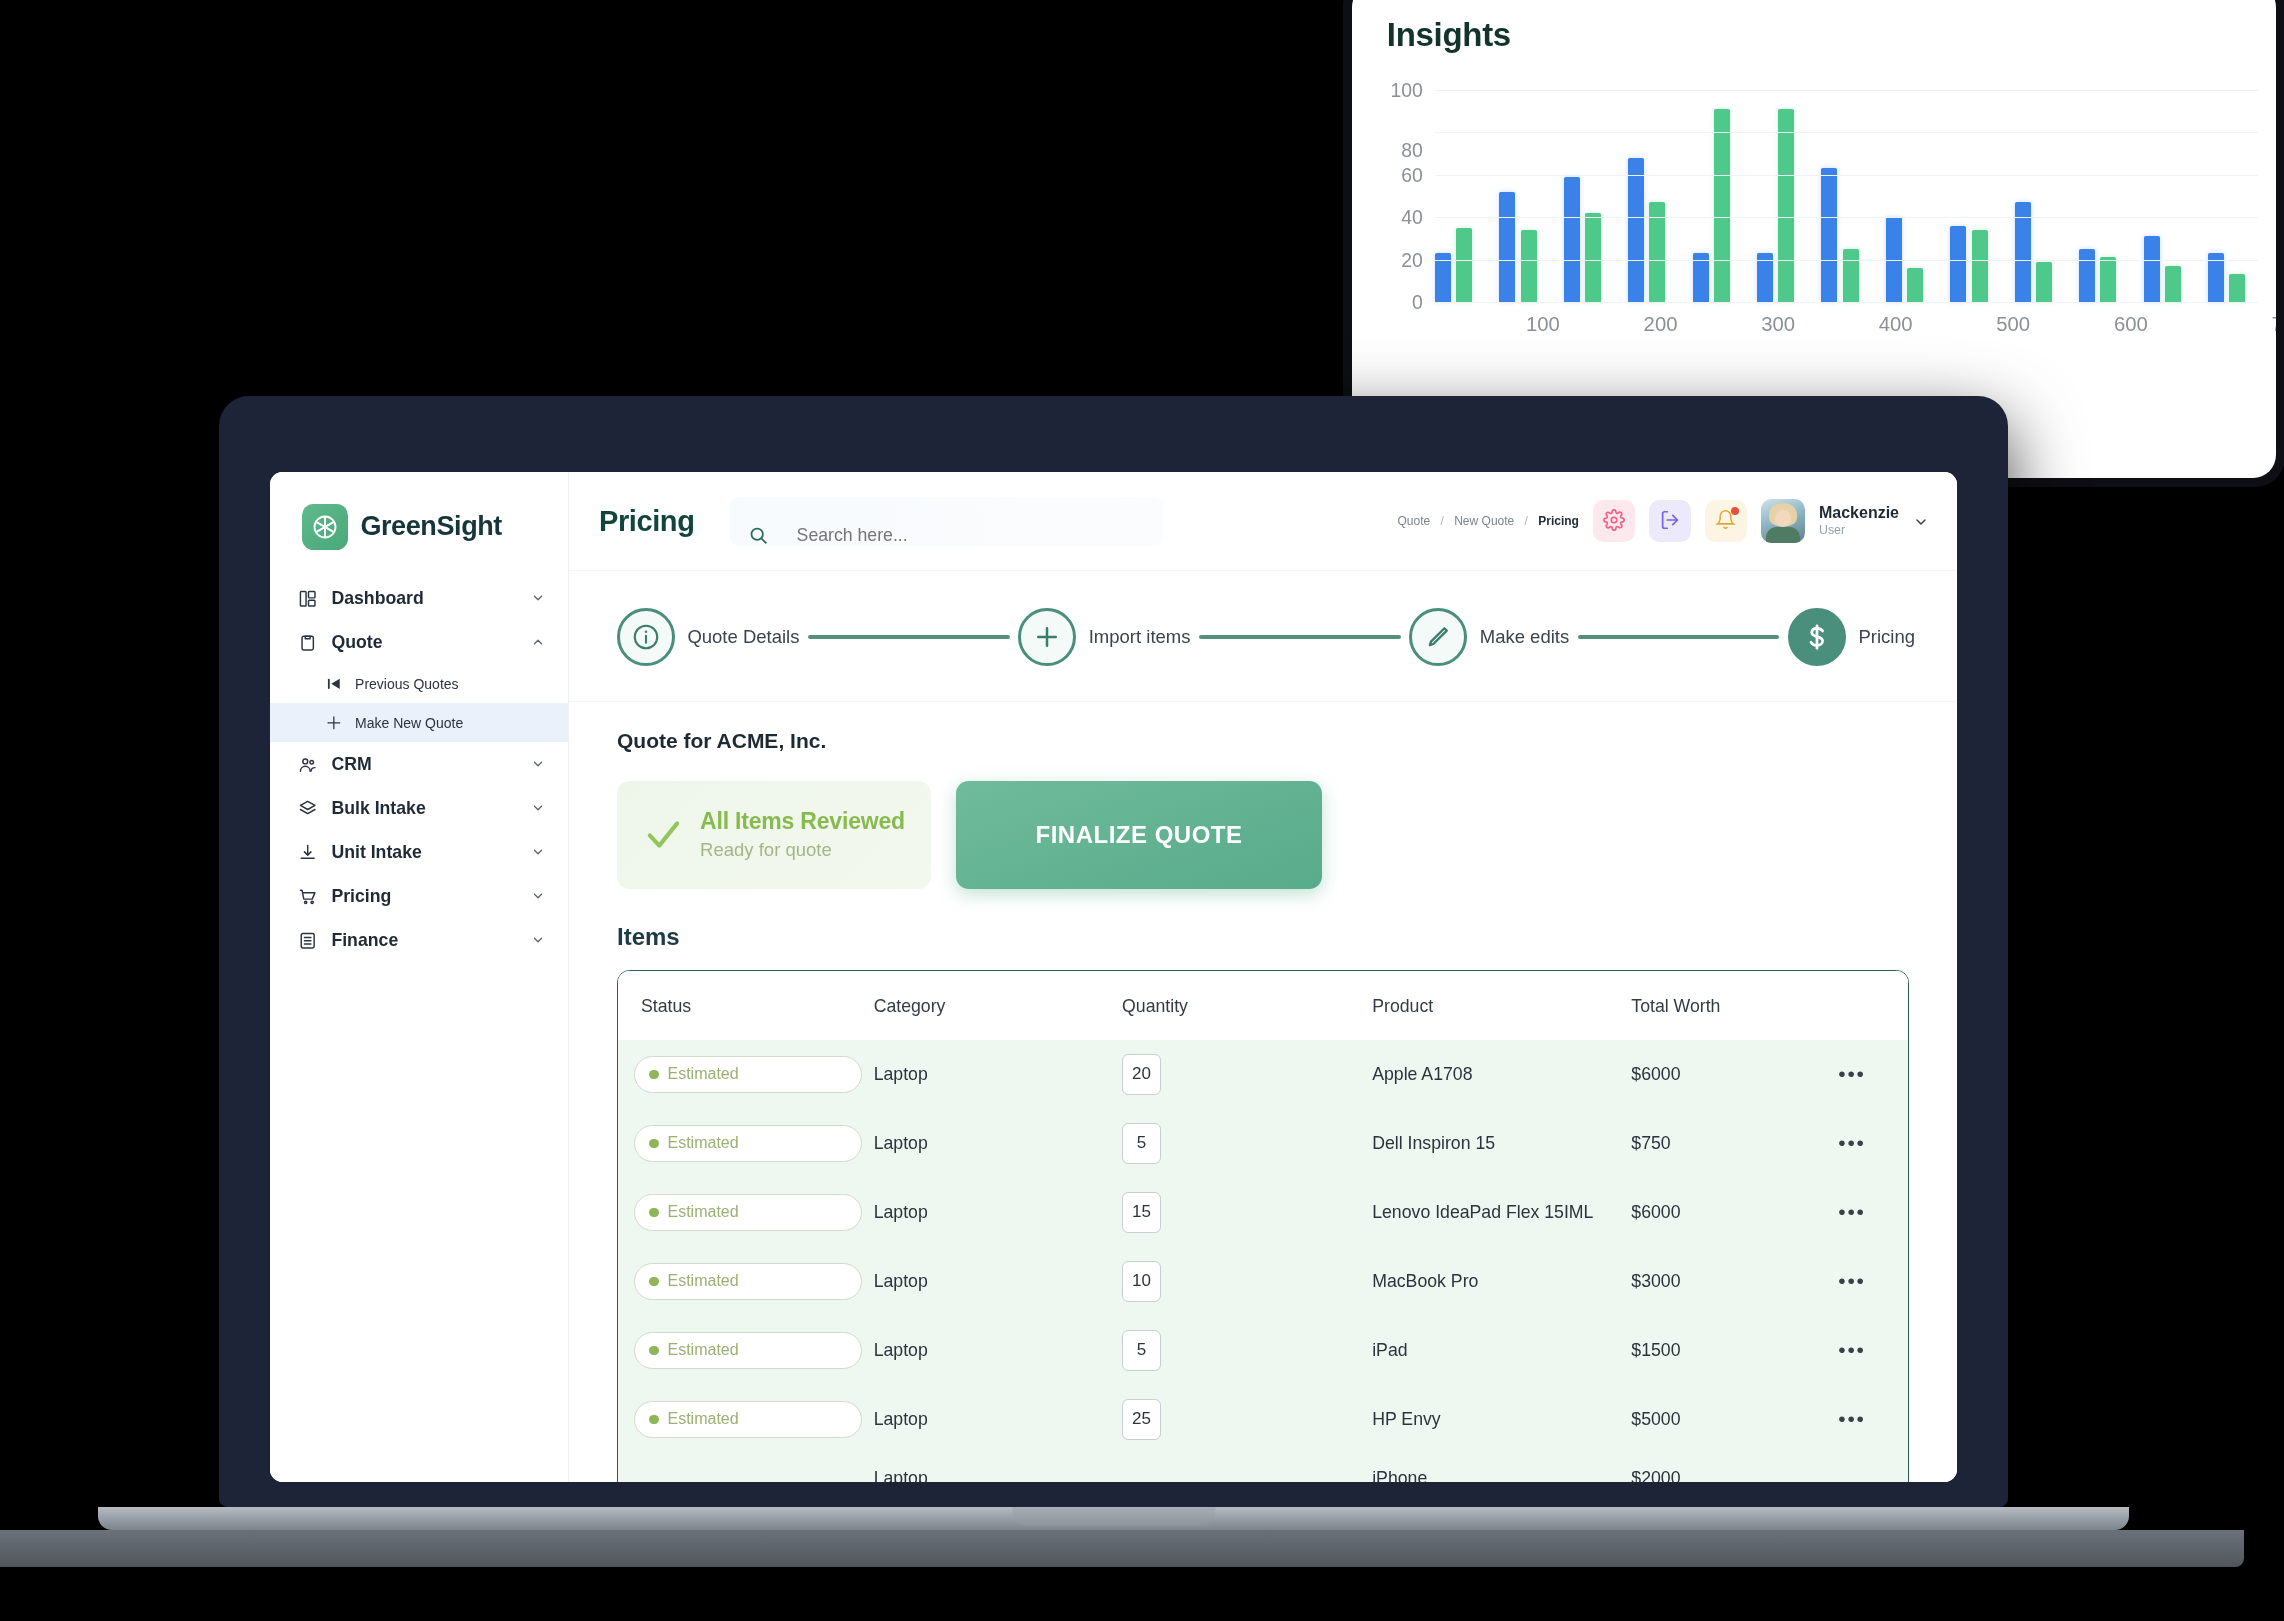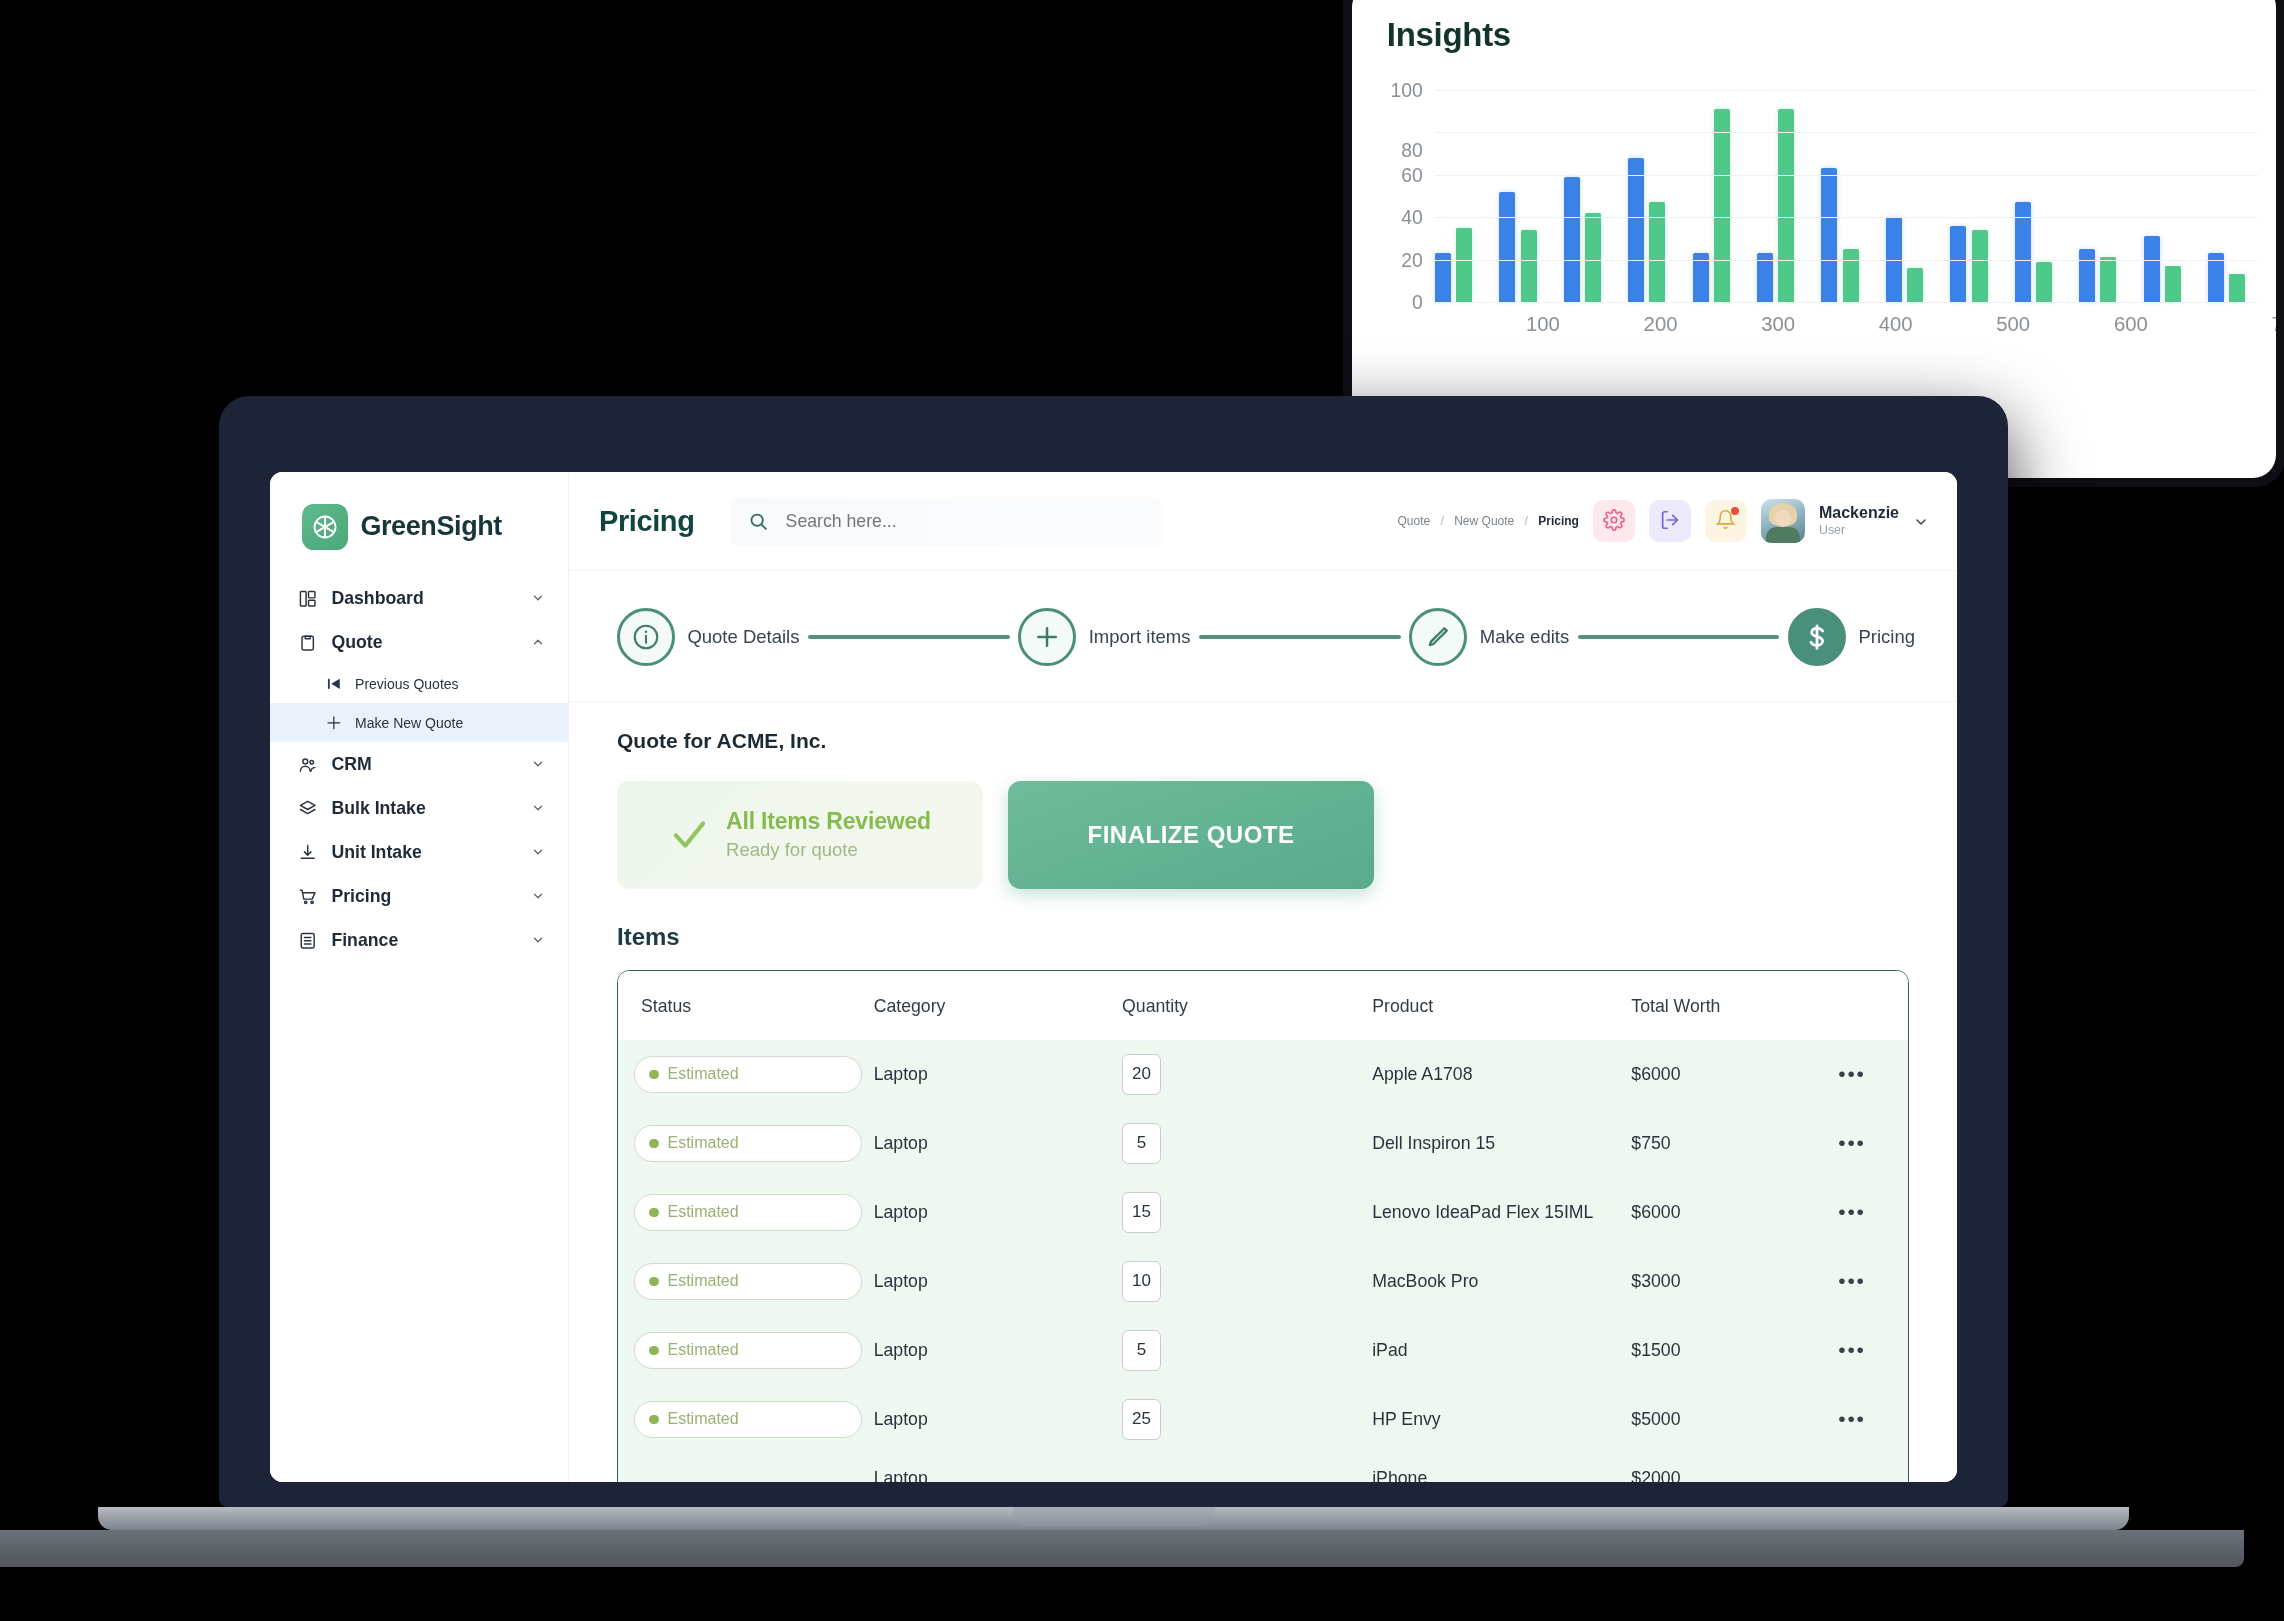--- a/index.html
+++ b/index.html
@@ -143,21 +143,21 @@
     height: 99px; flex:0 0 99px;
     display:flex; align-items:center;
     padding: 0 30px 0 30px; gap: 23px;
     border-bottom: 0.9px solid #f3f5f6;
   }
   .page-title { font-size: 29px; font-weight: 700; color:#12453e; letter-spacing:-0.4px; }
   .search-box {
     flex: 0 0 433px; height: 49px;
     background: linear-gradient(90deg,#f7fbfd,#fbfcfd);
     border-radius: 8.8px;
-    display:flex; align-items:center; gap: 17px;
+    display:flex; align-items:flex-end; gap: 28px;
     padding: 0 17.7px; margin-left: 12.4px;
   }
   .search-ico { width:21px; height:21px; color:#2c6b58; flex:0 0 21px; }
   .search-input {
     border:0; outline:0; background:transparent;
     font-family: inherit; font-size: 17.7px; color:#6d757e; width:100%;
   }
   .topbar-right { margin-left:auto; display:flex; align-items:center; gap: 14px; }
   .crumb { font-size:12px; color:#7b838c; }
   .crumb .sep { margin: 0 7px; color:#aeb4bb; }
@@ -209,21 +209,21 @@
   
   .quote-head { padding: 26.5px 48px 0 48px; }
   .quote-title { font-size: 21px; font-weight:700; color:#1e2a33; }
   .quote-date { font-size: 16px; color:#77808a; margin-top: 8.8px; }
 
   .stats-row {
     display:flex; align-items:stretch; gap: 25px;
     padding: 28px 48px 0 48px;
   }
   .stat-card {
-    width: 366px; height: 108px; border-radius: 12.4px;
+    width: 314px; height: 108px; border-radius: 12.4px;
     background: linear-gradient(135deg,#eef6ea 0%, #f3f8ef 100%);
     display:flex; align-items:center; justify-content:center; gap:16px;
   }
   .check-ico { width:41px; height:41px; color:#93c45e; flex:0 0 41px; }
   .stat-texts { text-align:left; }
   .stat-main { font-size:23px; font-weight:700; color:#88bb4f; letter-spacing:-0.2px; }
   .stat-sub { font-size: 18.5px; color:#a2b784; margin-top:4.4px; }
   .stat-card.centered .stat-texts { text-align:center; }
   .finalize-btn {
     width: 366px; height:108px; border:0; border-radius: 12.4px;

